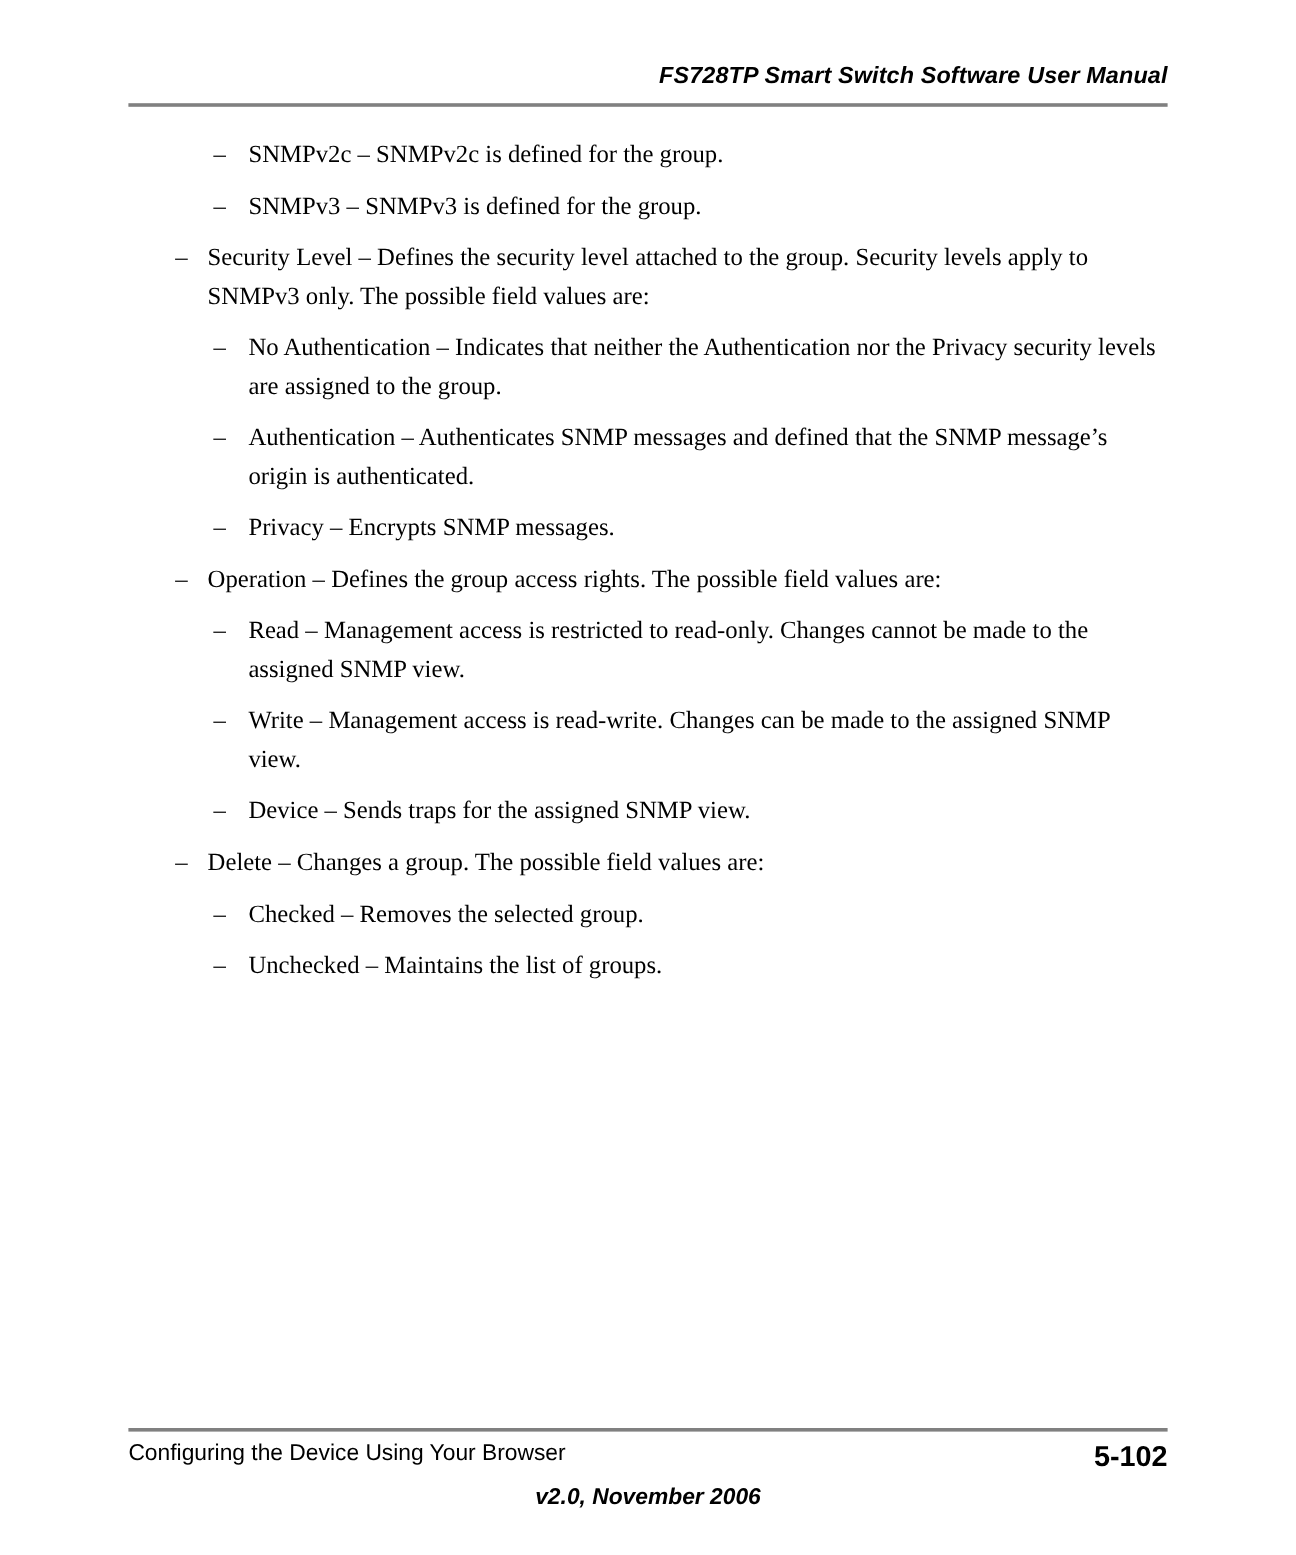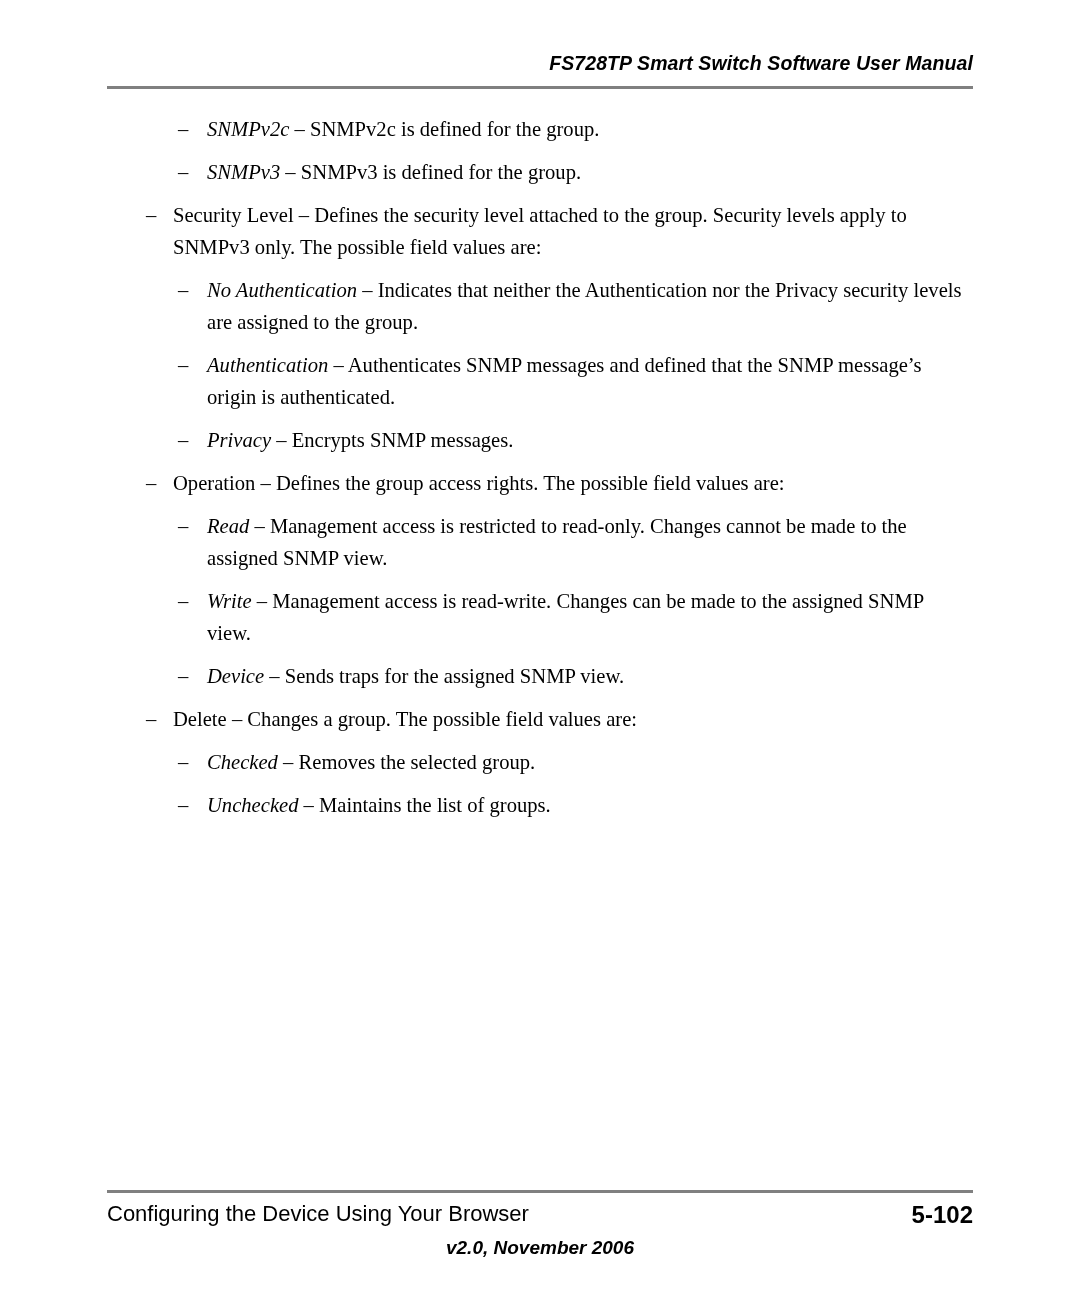--- a/index.html
+++ b/index.html
@@ -92,37 +92,37 @@
     top: 0;
   }
 
   .dash {
     font-size: 20.6px;
     line-height: 32px;
     font-weight: normal;
     font-style: normal;
   }
 
-  .term-italic { font-style: italic; }
+  .term-italic { }
   .term-bold   { font-weight: normal; }
 
   
   .page-footer {
     position: absolute;
     left: 107px;
     top: 1201px;
     width: 866px;
     height: 26px;
     font-family: "Liberation Sans", "DejaVu Sans", sans-serif;
   }
   .footer-left {
     position: absolute;
     left: 0;
     top: 0;
-    font-size: 22px;
+    font-size: 19px;
     font-weight: normal;
     color: #000;
     white-space: nowrap;
   }
   .footer-right {
     position: absolute;
     right: 0;
     top: 0;
     font-size: 24px;
     font-weight: bold;

